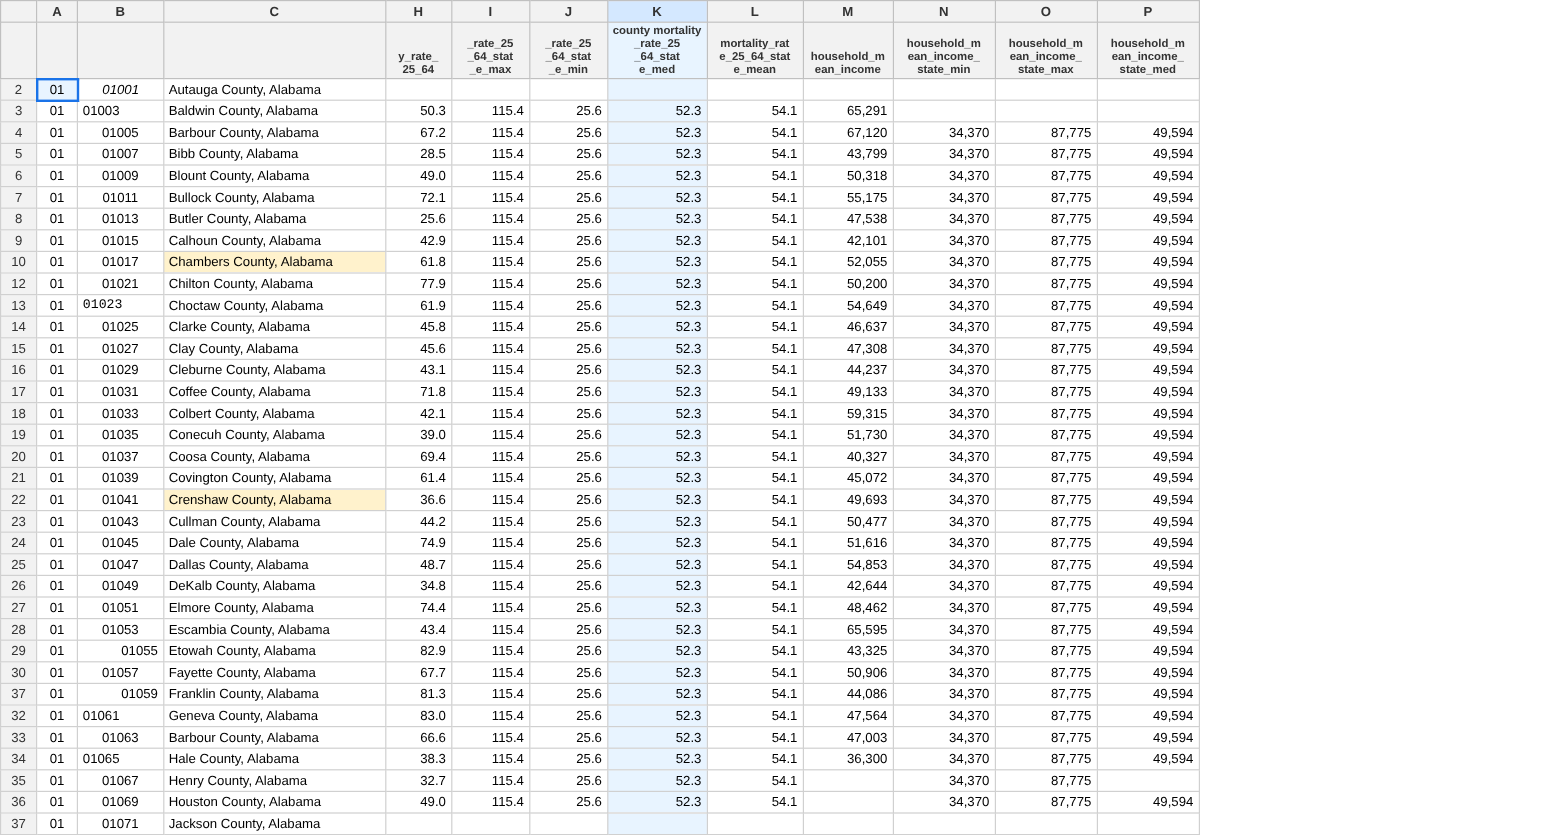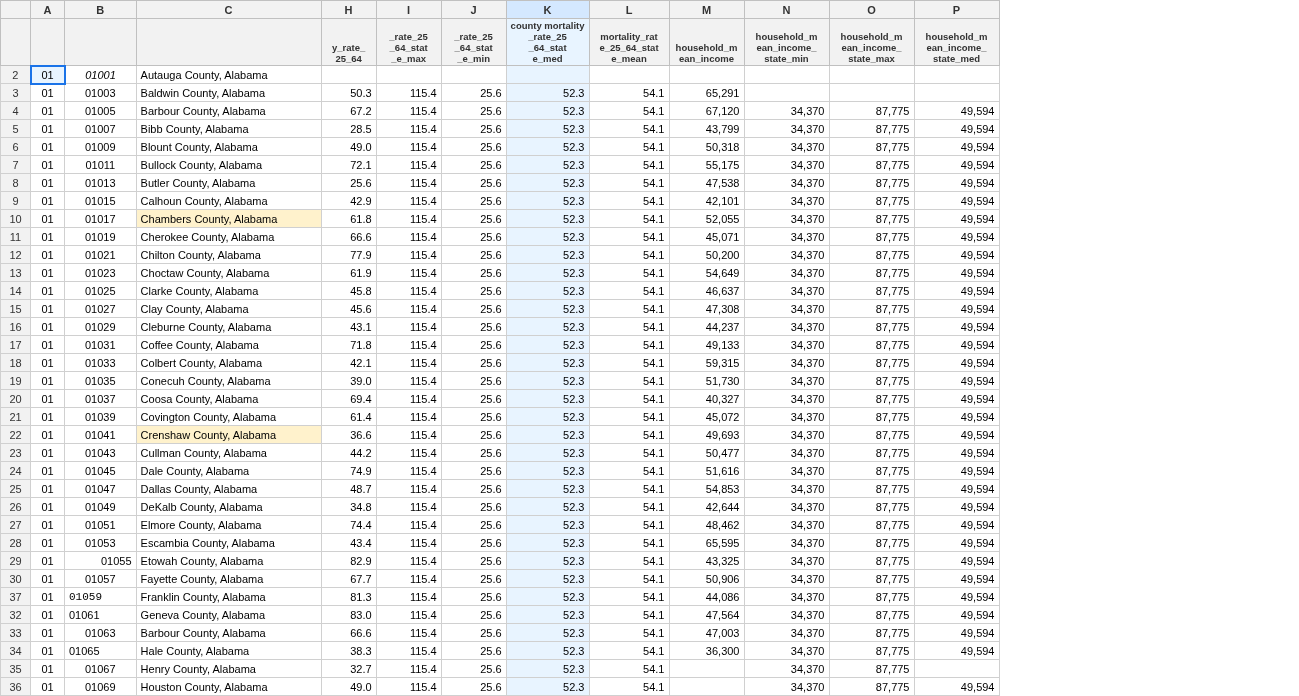--- a/index.html
+++ b/index.html
@@ -132,21 +132,21 @@
           <td class="numeric" style="background: rgb(232, 244, 255);"></td>
           <td class="numeric"></td>
           <td class="numeric"></td>
           <td class="numeric"></td>
           <td class="numeric"></td>
           <td class="numeric"></td>
         </tr>
         <tr>
           <td class="row-num">3</td>
           <td style="text-align: center;">01</td>
-          <td style="text-align: center;">01003</td>
+          <td style="">01003</td>
           <td>Baldwin County, Alabama</td>
           <td class="numeric">50.3</td>
           <td class="numeric">115.4</td>
           <td class="numeric">25.6</td>
           <td class="numeric" style="background: rgb(232, 244, 255);">52.3</td>
           <td class="numeric">54.1</td>
           <td class="numeric">65,291</td>
           <td class="numeric"></td>
           <td class="numeric"></td>
           <td class="numeric"></td>
@@ -250,53 +250,38 @@
           <td class="numeric">115.4</td>
           <td class="numeric">25.6</td>
           <td class="numeric" style="background: rgb(232, 244, 255);">52.3</td>
           <td class="numeric">54.1</td>
           <td class="numeric">52,055</td>
           <td class="numeric">34,370</td>
           <td class="numeric">87,775</td>
           <td class="numeric">49,594</td>
         </tr>
         <tr>
-          <td class="row-num">11</td>
-          <td style="text-align: center;">01</td>
-          <td style="text-align: center;">01019</td>
-          <td>Cherokee County, Alabama</td>
-          <td class="numeric">66.6</td>
-          <td class="numeric">115.4</td>
-          <td class="numeric">25.6</td>
-          <td class="numeric" style="background: rgb(232, 244, 255);">52.3</td>
-          <td class="numeric">54.1</td>
-          <td class="numeric">45,071</td>
-          <td class="numeric">34,370</td>
-          <td class="numeric">87,775</td>
-          <td class="numeric">49,594</td>
-        </tr>
-        <tr>
           <td class="row-num">12</td>
           <td style="text-align: center;">01</td>
           <td style="text-align: center;">01021</td>
           <td>Chilton County, Alabama</td>
           <td class="numeric">77.9</td>
           <td class="numeric">115.4</td>
           <td class="numeric">25.6</td>
           <td class="numeric" style="background: rgb(232, 244, 255);">52.3</td>
           <td class="numeric">54.1</td>
           <td class="numeric">50,200</td>
           <td class="numeric">34,370</td>
           <td class="numeric">87,775</td>
           <td class="numeric">49,594</td>
         </tr>
         <tr>
           <td class="row-num">13</td>
           <td style="text-align: center;">01</td>
-          <td style="text-align: center;">01023</td>
+          <td style="text-align: left; font-family: Liberation Mono, monospace;">01023</td>
           <td>Choctaw County, Alabama</td>
           <td class="numeric">61.9</td>
           <td class="numeric">115.4</td>
           <td class="numeric">25.6</td>
           <td class="numeric" style="background: rgb(232, 244, 255);">52.3</td>
           <td class="numeric">54.1</td>
           <td class="numeric">54,649</td>
           <td class="numeric">34,370</td>
           <td class="numeric">87,775</td>
           <td class="numeric">49,594</td>
@@ -552,21 +537,21 @@
           <td class="numeric" style="background: rgb(232, 244, 255);">52.3</td>
           <td class="numeric">54.1</td>
           <td class="numeric">50,906</td>
           <td class="numeric">34,370</td>
           <td class="numeric">87,775</td>
           <td class="numeric">49,594</td>
         </tr>
         <tr>
           <td class="row-num">37</td>
           <td style="text-align: center;">01</td>
-          <td style="text-align: left; font-family: Liberation Mono, monospace;">01059</td>
+          <td style="text-align: right;">01059</td>
           <td>Franklin County, Alabama</td>
           <td class="numeric">81.3</td>
           <td class="numeric">115.4</td>
           <td class="numeric">25.6</td>
           <td class="numeric" style="background: rgb(232, 244, 255);">52.3</td>
           <td class="numeric">54.1</td>
           <td class="numeric">44,086</td>
           <td class="numeric">34,370</td>
           <td class="numeric">87,775</td>
           <td class="numeric">49,594</td>

